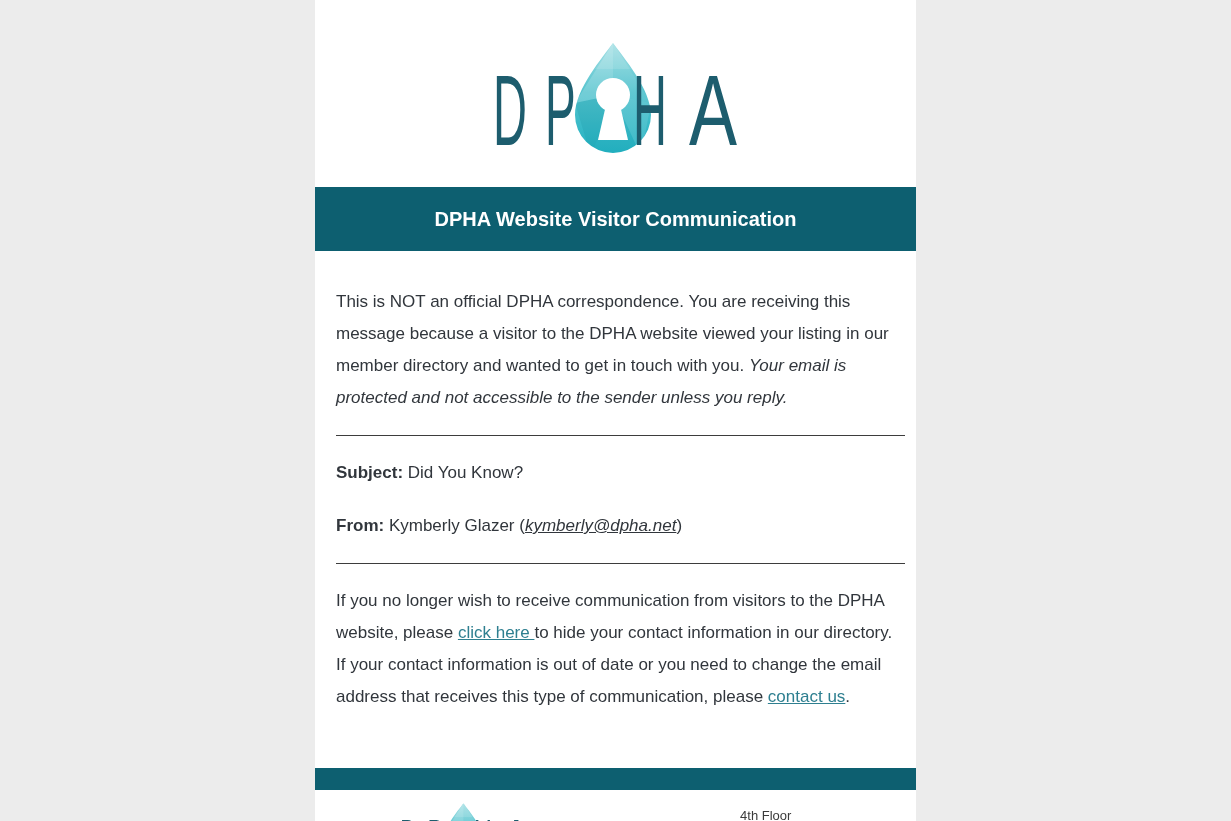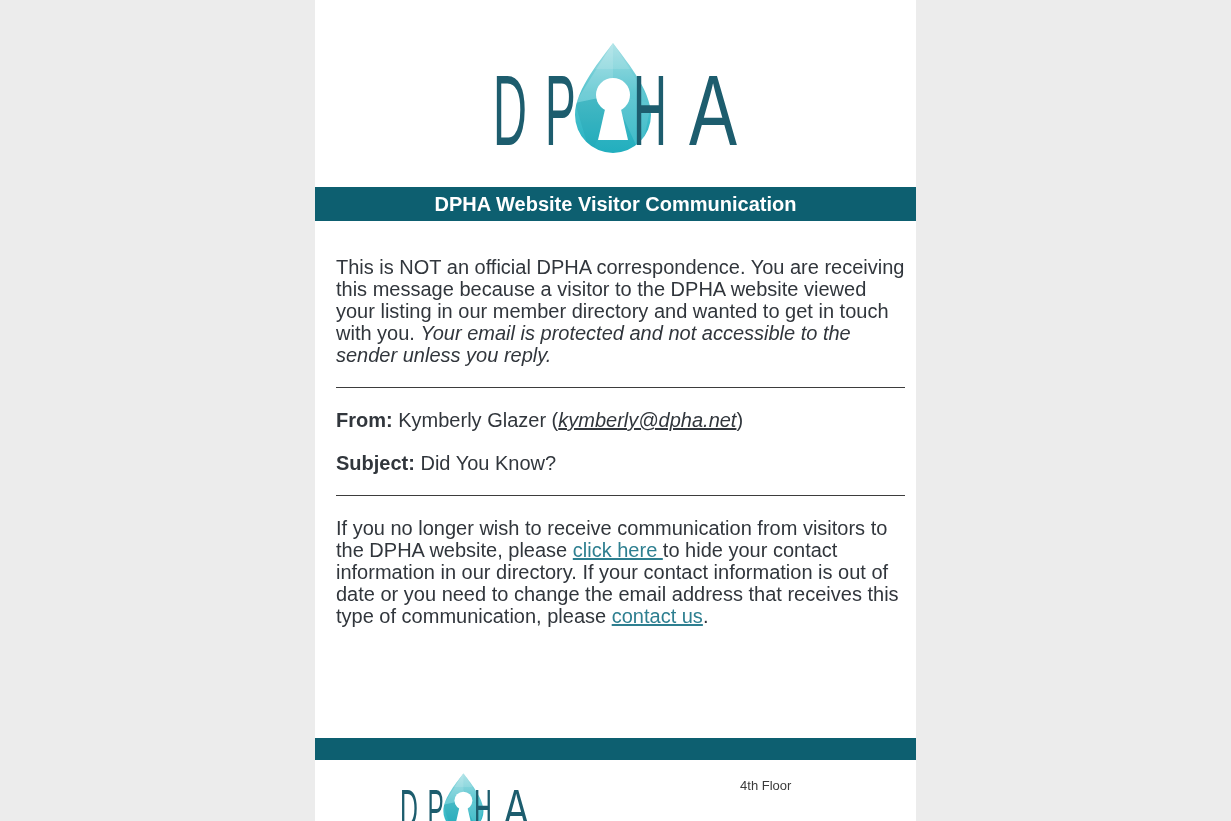--- a/index.html
+++ b/index.html
@@ -25,35 +25,35 @@
   .logo-header {
     height: 187px;
     display: flex;
     justify-content: center;
     align-items: flex-start;
     padding-top: 43px;
   }
   .logo-main { width: 252px; height: 113px; display: block; }
   
   .banner {
-    height: 34px;
+    height: 64px;
     background: #0d5f70;
     color: #ffffff;
     display: flex;
     align-items: center;
     justify-content: center;
     font-size: 20px;
     font-weight: bold;
   }
   
   .email-body {
     height: 517px;
     padding: 14px 11px 0 21px;
-    font-size: 20px;
-    line-height: 22px;
+    font-size: 17px;
+    line-height: 32px;
     color: #31363c;
   }
   .email-body p { margin: 21px 0; }
   .email-body hr {
     border: none;
     border-top: 1px solid #3d3d3d;
     margin: 18px 0;
   }
   .email-body em { font-style: italic; }
   .email-body strong { font-weight: bold; }
@@ -143,23 +143,23 @@
     <div class="banner">
       <span>DPHA Website Visitor Communication</span>
     </div>
 
     <div class="email-body">
 
       <p><span>This is NOT an official DPHA correspondence.  You are receiving this message because a visitor to the DPHA website viewed your listing in our member directory and wanted to get in touch with you. </span><em>Your email is protected and not accessible to the sender unless you reply.</em></p>
 
       <hr>
 
+      <p><strong>Subject:</strong><span> Did You Know?</span></p>
+
       <p><strong>From:</strong><span> Kymberly Glazer (</span><a class="email-link" href="#">kymberly@dpha.net</a><span>)</span></p>
-
-      <p><strong>Subject:</strong><span> Did You Know?</span></p>
 
 
       <hr>
 
       <p><span>If you no longer wish to receive communication from visitors to the DPHA website, please </span><a class="body-link" href="#">click here </a><span>to hide your contact information in our directory. If your contact information is out of date or you need to change the email address that receives this type of communication, please </span><a class="body-link" href="#">contact us</a><span>.</span></p>
 
     </div>
 
     <div class="footer-bar"></div>
 

